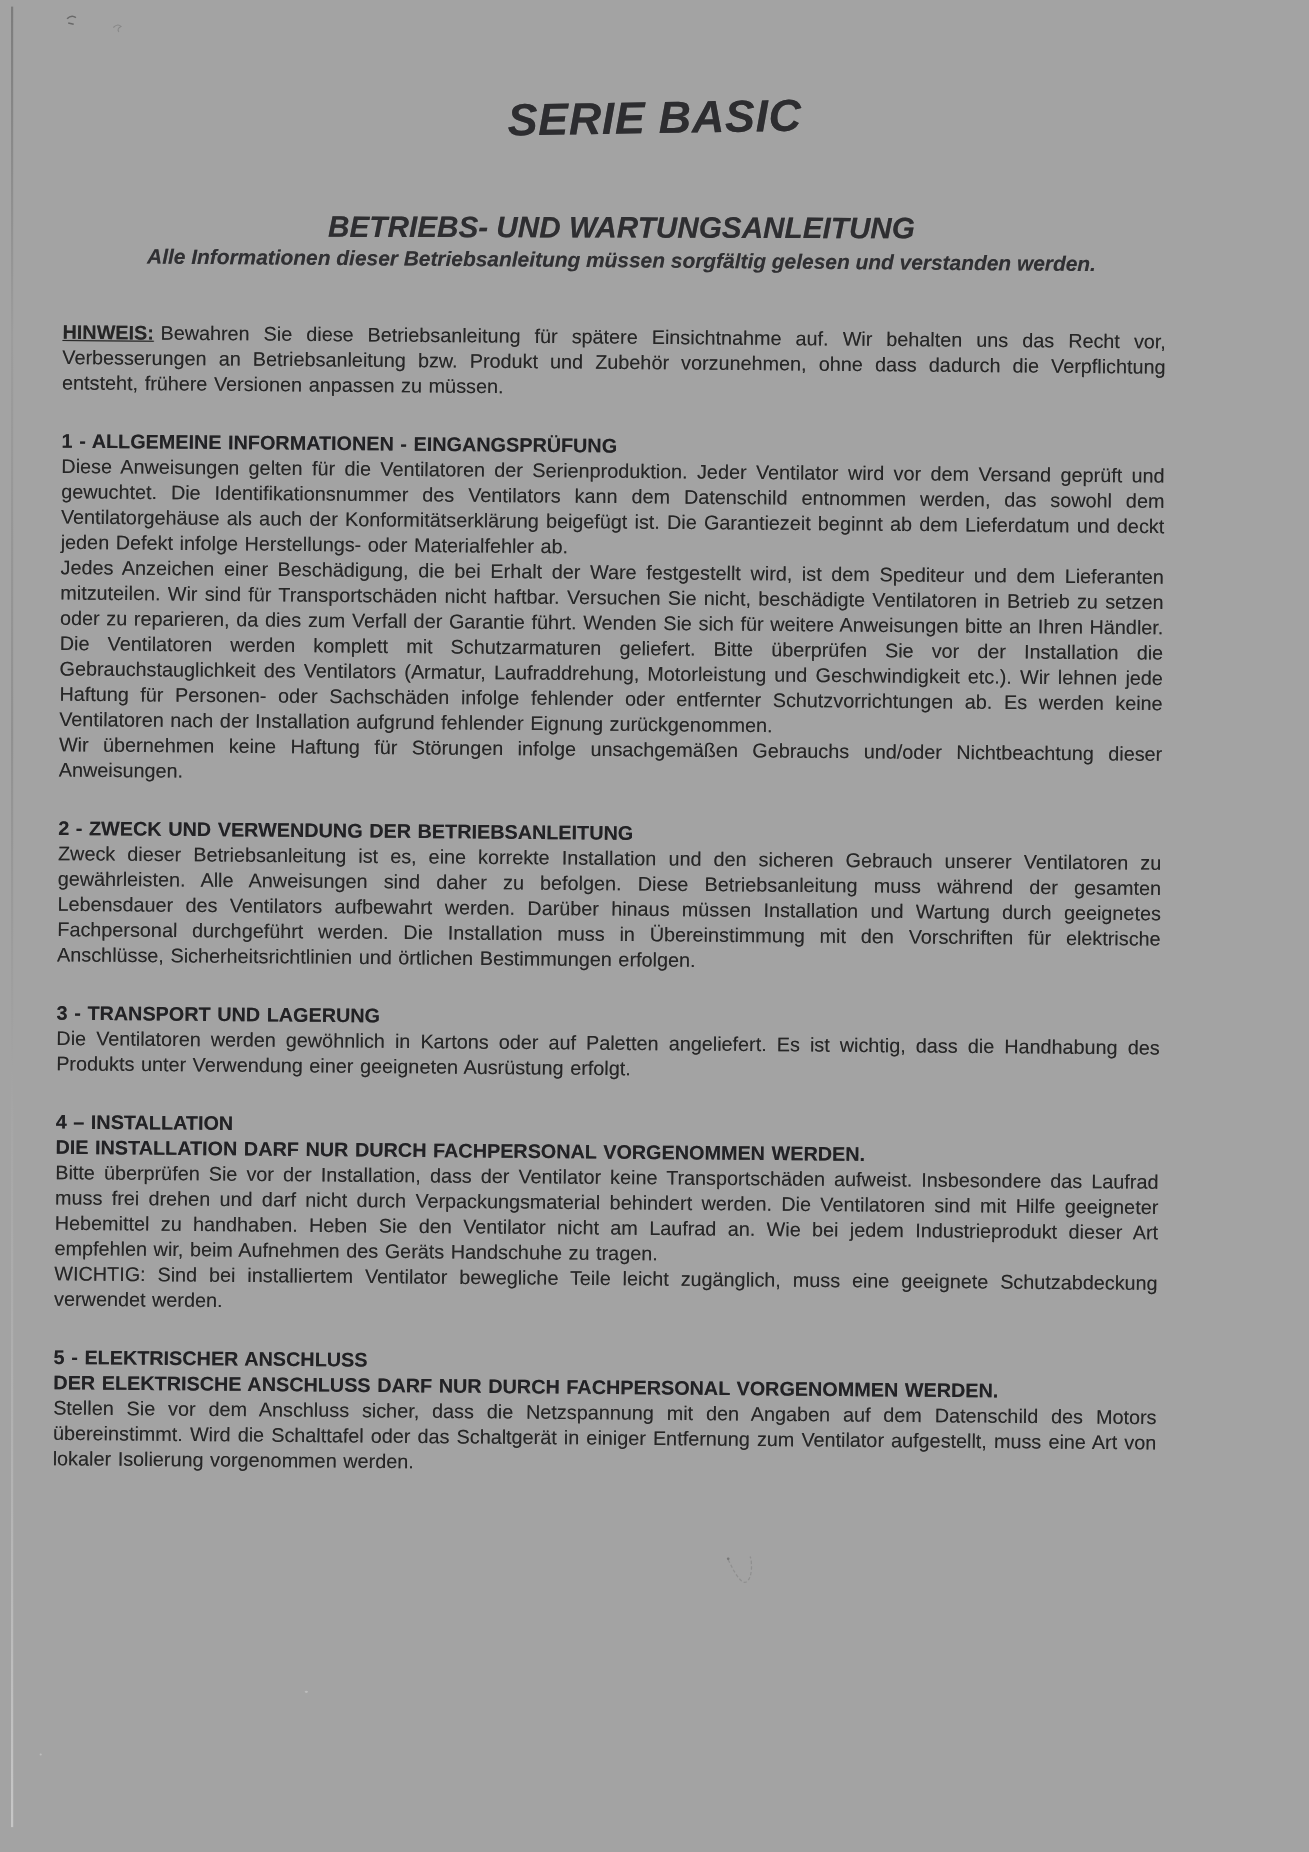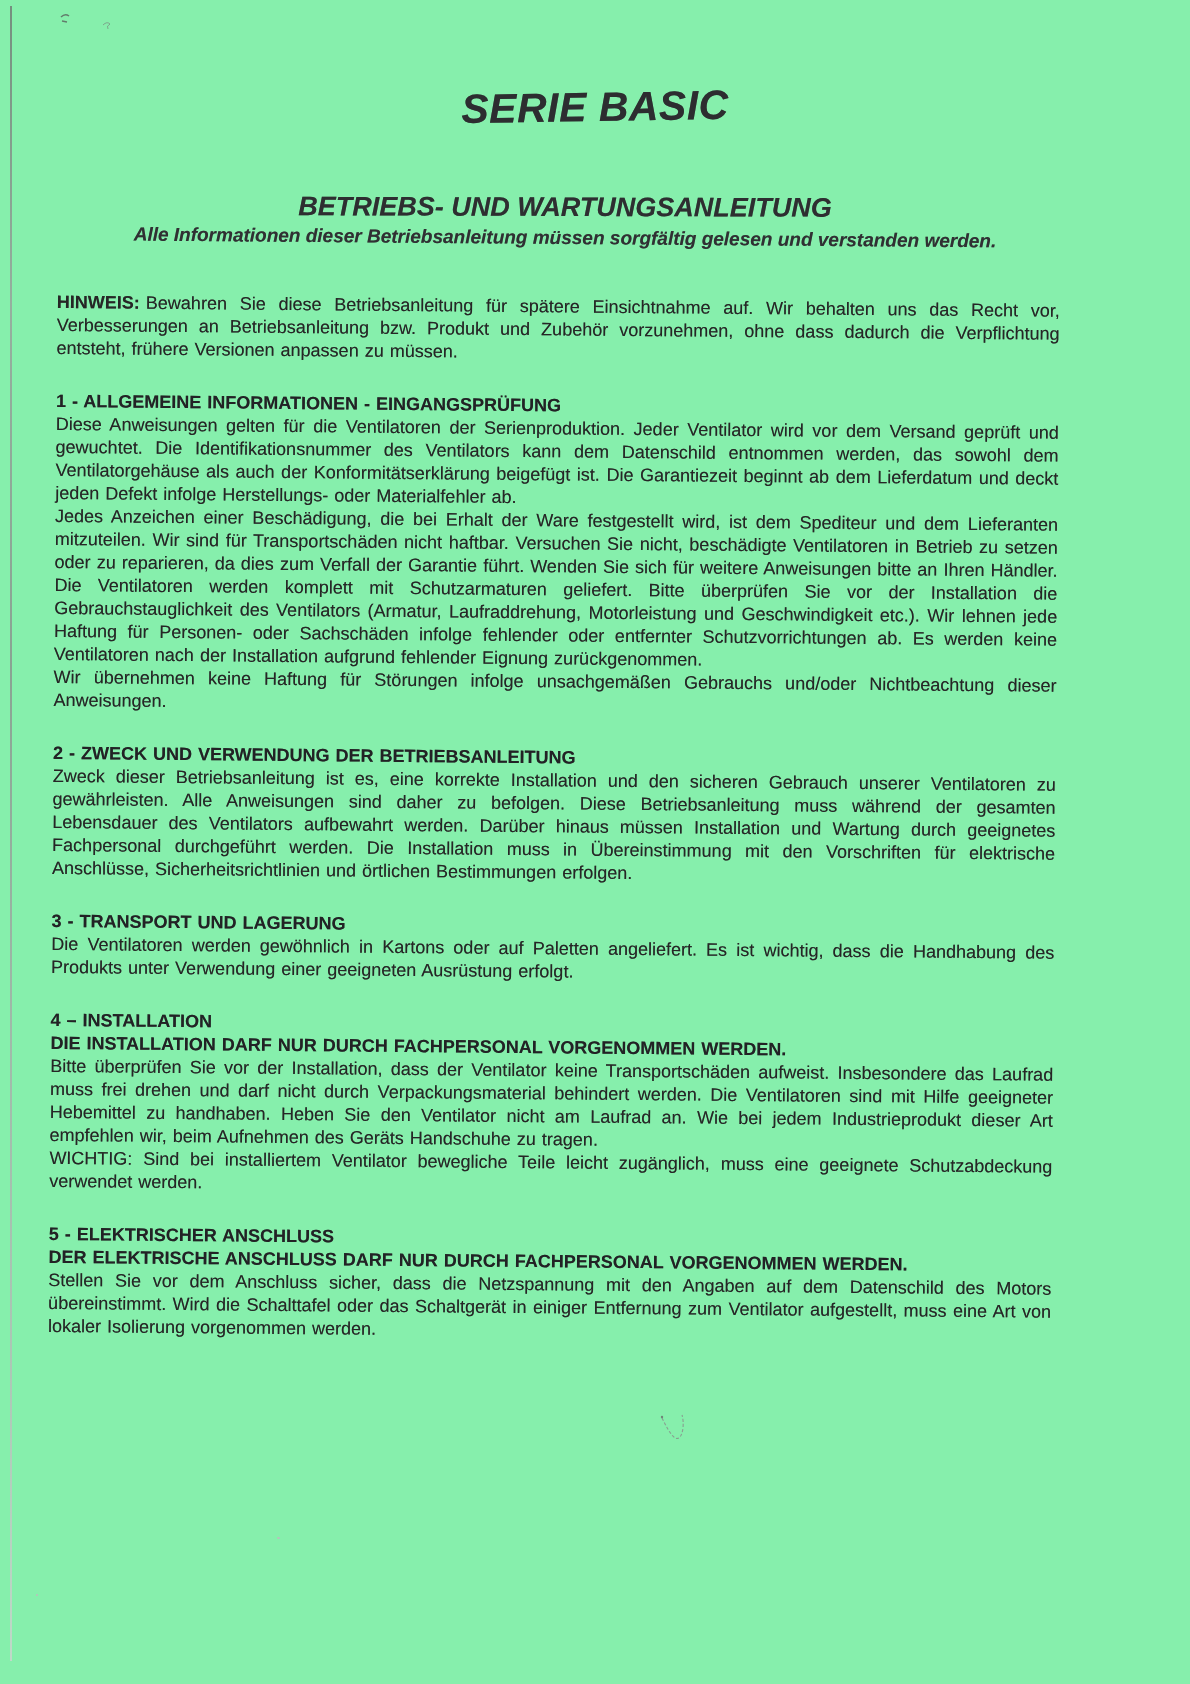--- a/index.html
+++ b/index.html
@@ -1,19 +1,19 @@
 <!DOCTYPE html>
 <html lang="de"><head>
 <meta charset="utf-8">
 <style>
   html,body{margin:0;padding:0;background:#ffffff;}
   .page{
     position:relative;
     width:1190px;height:1684px;
-    background:#86efac;
+    background:#a3a3a3;
     overflow:hidden;
     font-family:"Liberation Sans", sans-serif;
     color:#262626;
   }
   
   .scan-line{
     position:absolute;left:10px;top:6px;width:2px;height:1655px;
     background:linear-gradient(to bottom,#6f6f6f 0%,#9a9a9a 18%,#8a8a8a 40%,#a8a8a8 62%,#b9b9b9 82%,#d2d2d2 100%);
     opacity:.75;
   }
@@ -53,21 +53,21 @@
   }
 
   .content{
     position:absolute;left:57px;top:291px;width:1003px;
     transform:rotate(0.5deg);
     transform-origin:0 0;
     font-size:18px;line-height:23px;
     text-shadow:0 0 .5px rgba(35,35,35,.5);
   }
   .content p{margin:0;text-align:justify;word-spacing:1px;}
-  .notice-label{font-weight:bold;margin-right:6px;}
+  .notice-label{font-weight:bold;margin-right:6px;text-decoration:underline;}
   .section{margin-top:30px;}
   .section .heading{
     margin:0;font-size:18px;line-height:23px;font-weight:bold;text-align:left;
     color:#222225;
   }
   .section .subhead{
     margin:0;font-size:18px;line-height:23px;font-weight:bold;text-align:left;
     color:#222225;
   }
 </style>

